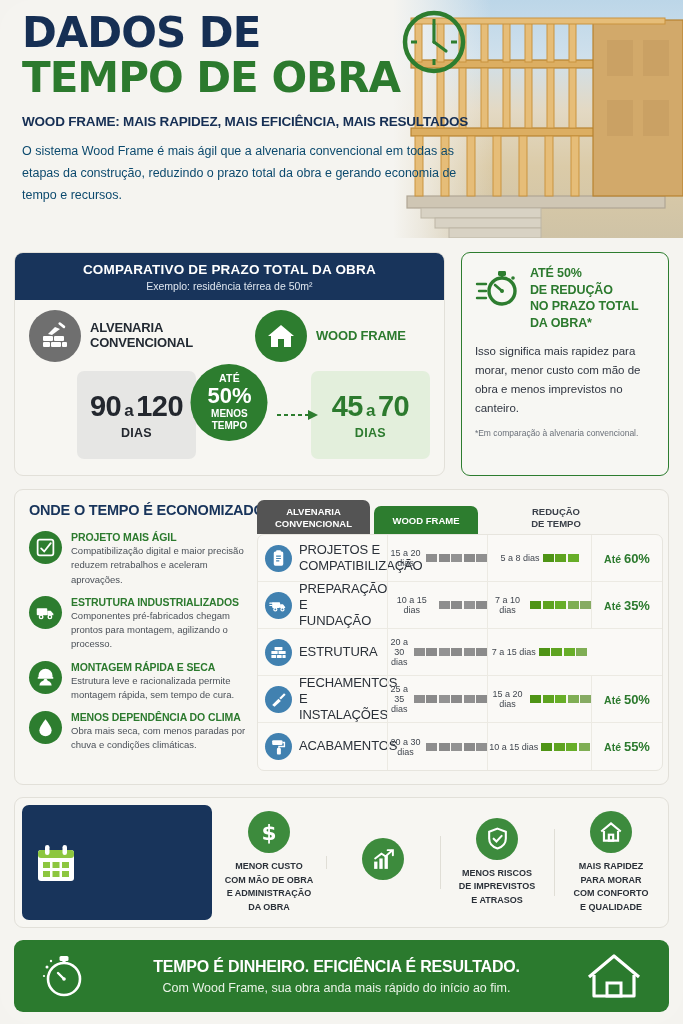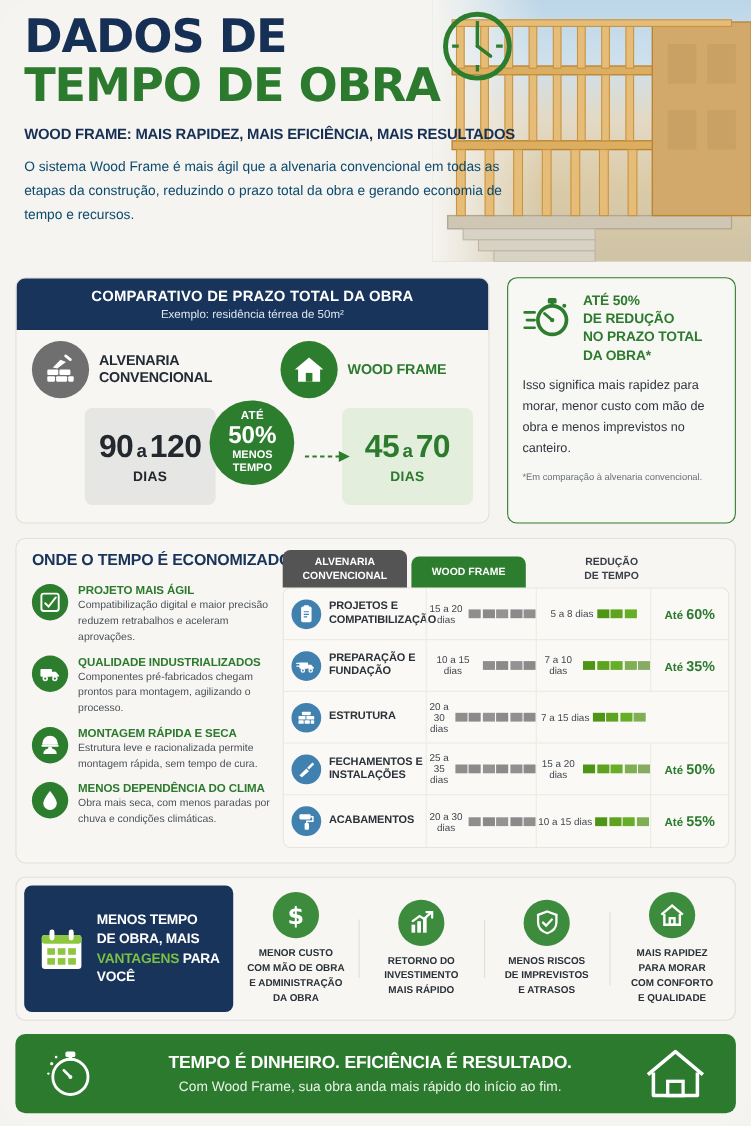--- a/index.html
+++ b/index.html
@@ -106,21 +106,21 @@
   .th { text-align: center; font-size: 9.5px; font-weight: bold; line-height: 1.25; }
   .th.alv { width: 113px; background: #545454; color: #fff; border-radius: 7px 7px 0 0; padding: 6px 0 4px; }
   .th.wf { width: 104px; background: #2d7d2f; color: #fff; border-radius: 7px 7px 0 0; padding: 9px 0 7px; margin-left: 4px; }
   .th.red { width: 100px; color: #3b4049; margin-left: 28px; padding-bottom: 4px; }
   .tbody { background: #faf9f6; border: 1px solid #e7e5de; border-radius: 7px; overflow: hidden; }
   .tr { display: flex; align-items: center; height: 47px; border-bottom: 1px solid #eceae3; }
   .tr:last-child { border-bottom: none; }
   .td-lab { width: 129px; display: flex; align-items: center; gap: 7px; padding-left: 7px; }
   .bic { width: 27px; height: 27px; border-radius: 50%; background: #4181b0; flex: none;
          display: flex; align-items: center; justify-content: center; }
-  .lab-t { font-size: 10px; font-weight: bold; color: #2b3139; line-height: 1.25; letter-spacing: -0.1px; }
+  .lab-t { font-size: 13px; font-weight: normal; color: #2b3139; line-height: 1.25; letter-spacing: -0.1px; }
   .td-col { width: 100px; text-align: center; border-left: 1px solid #eceae3; height: 100%;
             display: flex; flex-direction: row; align-items: center; justify-content: center; gap: 3px; }
   .td-col.wf { width: 104px; }
   .cell-d { font-size: 9px; color: #41474f; }
   .segs { display: flex; gap: 1.5px; }
   .seg { width: 11px; height: 8px; }
   .td-red { flex: 1; text-align: center; border-left: 1px solid #eceae3; height: 100%;
             display: flex; align-items: center; justify-content: center; }
   .red-t { font-size: 13px; font-weight: bold; color: #2c7a2e; }
   .red-t .pre { font-size: 10.5px; font-weight: bold; }
@@ -343,21 +343,21 @@
       <div class="ben">
         <div class="ben-ic">
           <svg width="21" height="21" viewBox="0 0 24 24" fill="#fff">
             <rect x="2" y="7" width="12" height="8" rx="1"></rect>
               <path d="M14 10 h4 l3 3.5 V15 h-7 z"></path>
             <circle cx="7" cy="17" r="2" fill="none" stroke="#fff" stroke-width="1.6"></circle>
             <circle cx="17" cy="17" r="2" fill="none" stroke="#fff" stroke-width="1.6"></circle>
           </svg>
         </div>
         <div>
-          <div class="ben-t">QUALIDADE INDUSTRIALIZADOS</div>
+          <div class="ben-t">ESTRUTURA INDUSTRIALIZADOS</div>
           <div class="ben-d">Componentes pré-fabricados chegam prontos para montagem, agilizando o processo.</div>
         </div>
       </div>
 
       <div class="ben">
         <div class="ben-ic">
           <svg width="21" height="21" viewBox="0 0 24 24" fill="#fff">
             <path d="M4 10 a8 8 0 0 1 16 0 v1.5 H4 z"></path>
               <rect x="3" y="11.5" width="18" height="2" rx="1"></rect>
             <path d="M5 21 a7 6 0 0 1 14 0 z"></path>
@@ -605,26 +605,20 @@
         <rect x="28.5" y="4" width="4.5" height="10" rx="2.2" fill="#fff"></rect>
         <g fill="#8dc63f">
           <rect x="9" y="21" width="7" height="6"></rect>
             <rect x="18.5" y="21" width="7" height="6"></rect>
             <rect x="28" y="21" width="7" height="6"></rect>
           <rect x="9" y="30" width="7" height="6"></rect>
             <rect x="18.5" y="30" width="7" height="6"></rect>
             <rect x="28" y="30" width="7" height="6"></rect>
         </g>
       </svg>
-      <div class="bn-txt">
-        <div>MENOS TEMPO</div>
-        <div>DE OBRA, MAIS</div>
-        <div><span class="hl">VANTAGENS</span><span> PARA</span></div>
-        <div>VOCÊ</div>
-      </div>
     </div>
 
     <div class="bot-items">
       <div class="bi">
         <div class="bi-ic">
           <svg width="26" height="26" viewBox="0 0 24 24" fill="#fff">
             <text x="12" y="19" font-size="20" font-weight="bold" text-anchor="middle" font-family="DejaVu Sans, sans-serif">$</text>
           </svg>
         </div>
         <div class="bi-t">
@@ -637,25 +631,20 @@
 
       <div class="bi">
         <div class="bi-ic">
           <svg width="25" height="25" viewBox="0 0 24 24" fill="#fff">
             <rect x="3" y="14" width="3.2" height="7"></rect>
               <rect x="8" y="11" width="3.2" height="10"></rect>
             <rect x="13" y="8" width="3.2" height="13"></rect>
             <path d="M4 11 L10 6.5 L14 9 L20 3.5" fill="none" stroke="#fff" stroke-width="1.9" stroke-linecap="round"></path>
             <path d="M16 3 h5 v5" fill="none" stroke="#fff" stroke-width="1.9" stroke-linecap="round"></path>
           </svg>
-        </div>
-        <div class="bi-t">
-          <div>RETORNO DO</div>
-          <div>INVESTIMENTO</div>
-          <div>MAIS RÁPIDO</div>
         </div>
       </div>
 
       <div class="bi">
         <div class="bi-ic">
           <svg width="25" height="25" viewBox="0 0 24 24" fill="none" stroke="#fff" stroke-width="2">
             <path d="M12 2.5 L20 5.5 V12 c0 5-3.5 8.2-8 9.5 C7.5 20.2 4 17 4 12 V5.5 Z"></path>
             <path d="M8.3 12.2 l2.7 2.7 l5-5.4" stroke-linecap="round"></path>
           </svg>
         </div>

